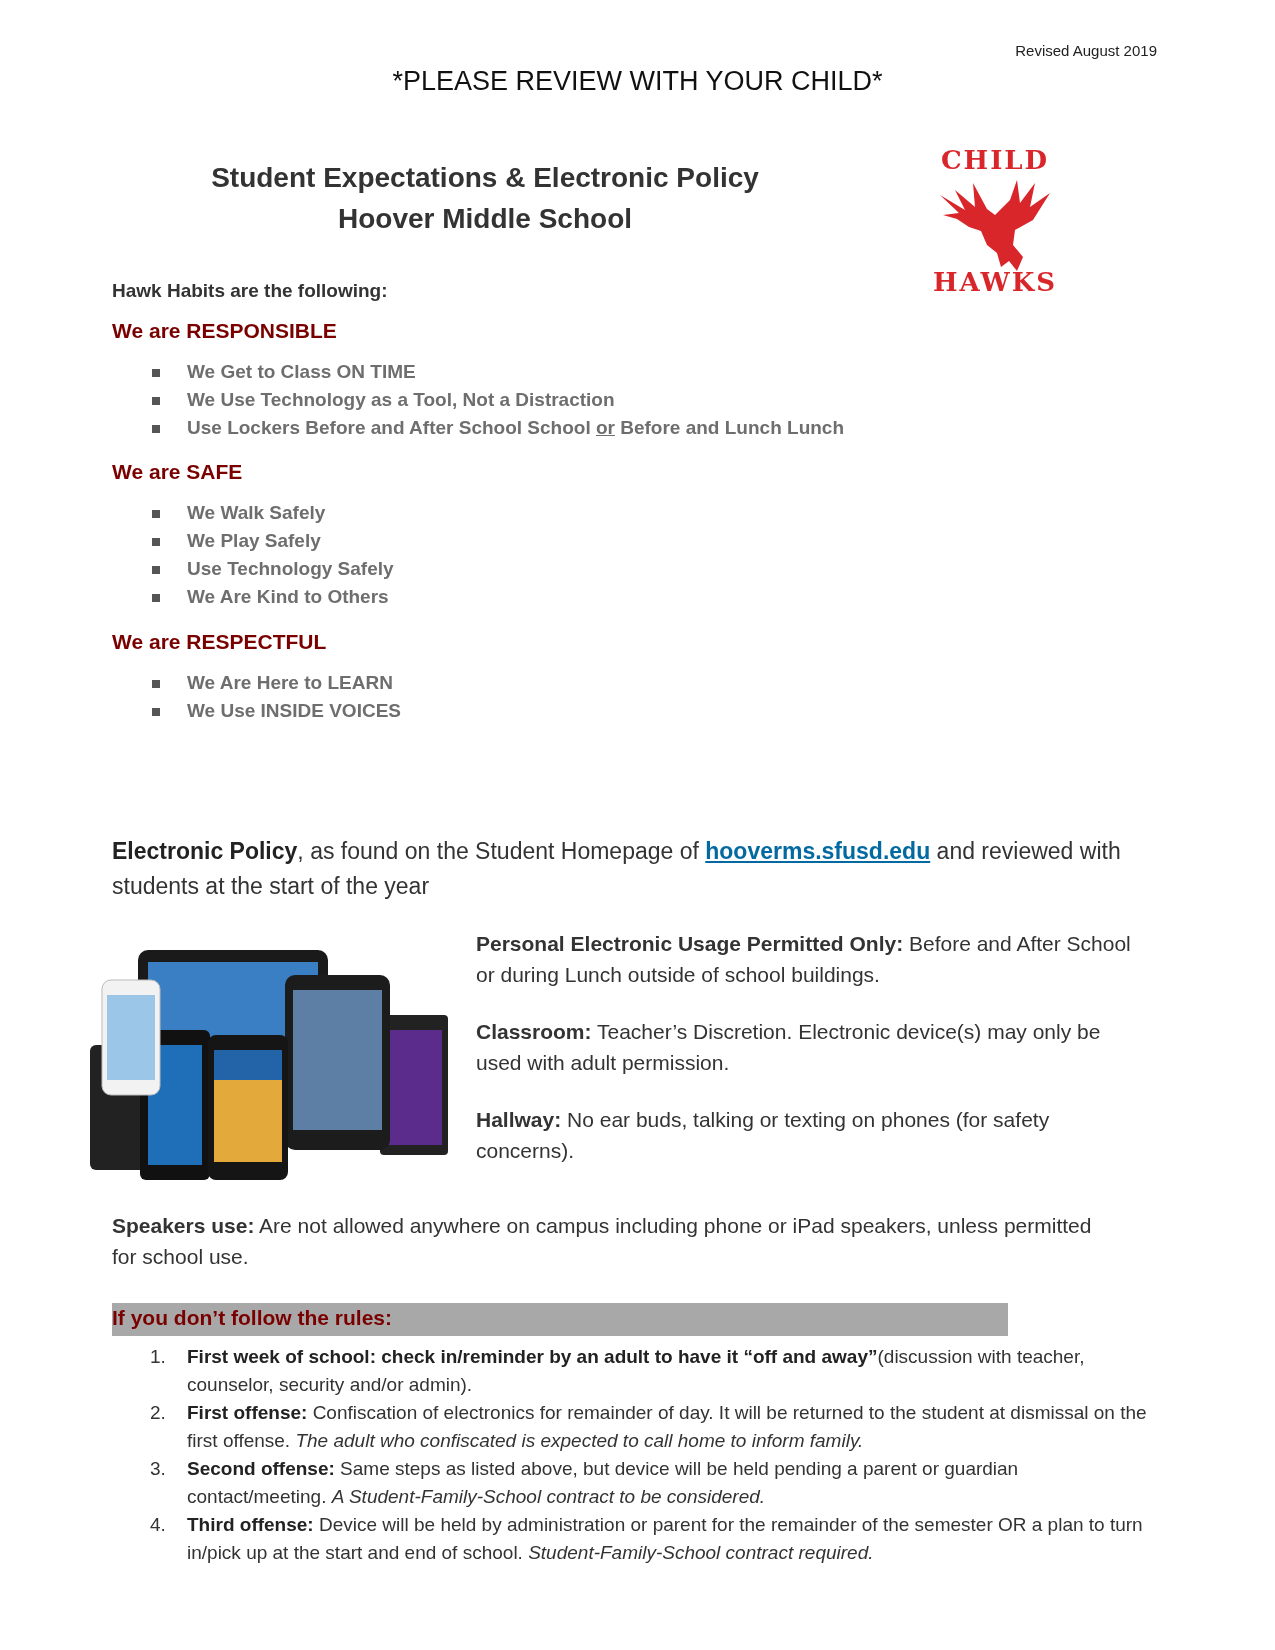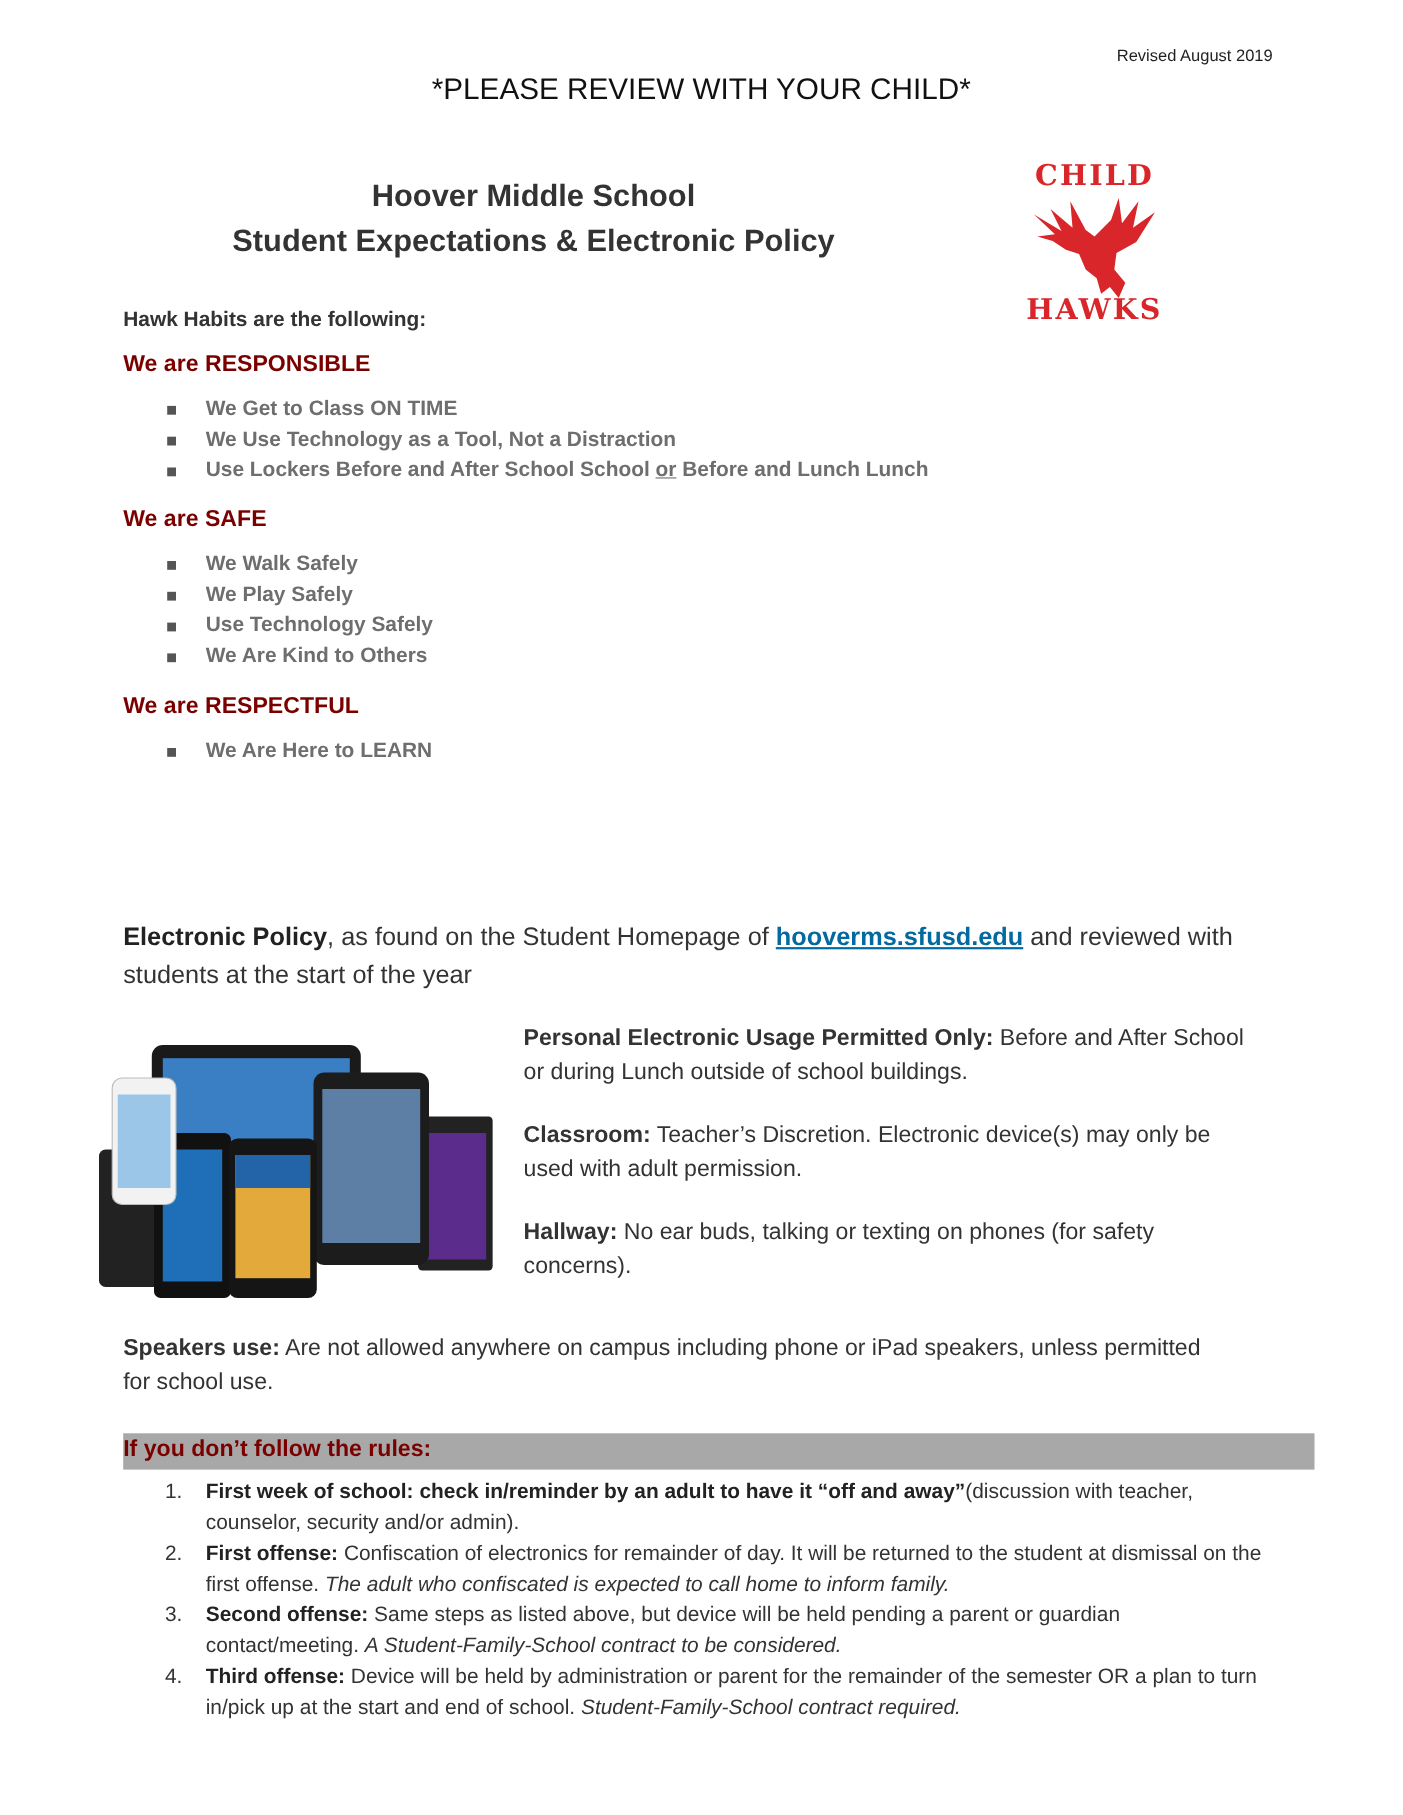--- a/index.html
+++ b/index.html
@@ -15,36 +15,36 @@
   .blist { left: 150px; font-size: 19px; font-weight: bold; color: #6e6e6e; line-height: 28px; list-style: none; margin: 0; padding: 0; }
   .blist li { position: relative; padding-left: 37px; }
   .blist li::before { content: ""; position: absolute; left: 2px; top: 11px; width: 8px; height: 8px; background: #555; }
   .ep { left: 112px; top: 834px; width: 1060px; font-size: 23px; color: #333; line-height: 35px; }
   .ep b { color: #222; }
   .ep a { color: #0369a1; font-weight: bold; text-decoration: underline; }
   .devices { left: 90px; top: 950px; width: 358px; height: 235px; }
   .rp { left: 476px; width: 660px; font-size: 21px; color: #333; line-height: 31px; }
   .rp b { color: #333; }
   .speakers { left: 112px; top: 1210px; width: 1000px; font-size: 21px; color: #333; line-height: 31px; }
-  .rulesbar { left: 112px; top: 1303px; width: 1083px; height: 33px; background: #a8a8a8; }
+  .rulesbar { left: 112px; top: 1303px; width: 896px; height: 33px; background: #a8a8a8; }
   .rulesbar span { position: absolute; left: 0; top: 3px; font-size: 21px; font-weight: bold; color: #7a0000; }
   .olist { left: 150px; top: 1343px; width: 1010px; font-size: 19px; color: #333; line-height: 28px; margin: 0; padding: 0; list-style: none; }
   .olist li { position: relative; padding-left: 37px; margin-bottom: 0; }
   .olist .num { position: absolute; left: 0; top: 0; }
   .olist b { color: #222; }
 </style>
 </head>
 <body>
 
 <div class="abs revised">Revised August 2019</div>
 <div class="abs review">*PLEASE REVIEW WITH YOUR CHILD*</div>
 
 <div class="abs titles">
+  <div>Student Expectations &amp; Electronic Policy</div>
   <div>Hoover Middle School</div>
-  <div>Student Expectations &amp; Electronic Policy</div>
 </div>
 
 <div class="abs logo">
   <div class="word" style="top:0;">CHILD</div>
   <svg style="position:absolute;left:40px;top:30px;" width="120" height="100" viewBox="0 0 120 100">
     <path fill="#d9262b" d="M5,20 L30,35 L20,15 L40,32 L38,8 L52,34 L60,40 L75,25 L82,5 L85,28 L100,8 L95,32 L115,18 L98,45 L80,55 L78,70 L88,82 L82,96 L74,86 L66,92 L62,78 L52,70 L46,56 L34,52 L22,44 L8,40 L24,38 Z"></path>
   </svg>
   <div class="word" style="top:122px;">HAWKS</div>
 </div>
 
@@ -61,20 +61,21 @@
 <ul class="abs blist" style="top:499px;">
   <li>We Walk Safely</li>
   <li>We Play Safely</li>
   <li>Use Technology Safely</li>
   <li>We Are Kind to Others</li>
 </ul>
 
 <div class="abs sect" style="top:630px;">We are RESPECTFUL</div>
 <ul class="abs blist" style="top:669px;">
   <li>We Are Here to LEARN</li>
+  <li>We Use INSIDE VOICES</li>
 </ul>
 
 <div class="abs ep">
   <b>Electronic Policy</b><span>, as found on the Student Homepage of </span><a>hooverms.sfusd.edu</a><span> and reviewed with students at the start of the year</span>
 </div>
 
 <svg class="abs devices" viewBox="0 0 358 235">
   <rect x="48" y="0" width="190" height="135" rx="10" fill="#1a1a1a"></rect>
   <rect x="58" y="12" width="170" height="110" fill="#3a7fc4"></rect>
   <rect x="290" y="65" width="68" height="140" rx="4" fill="#222"></rect>

